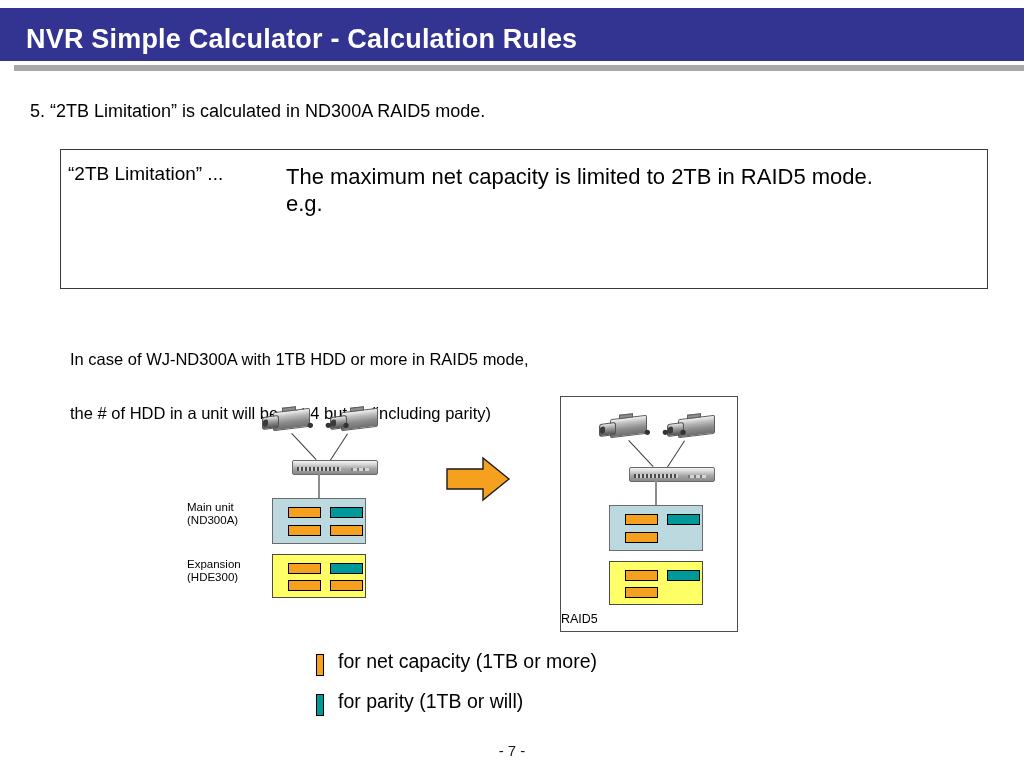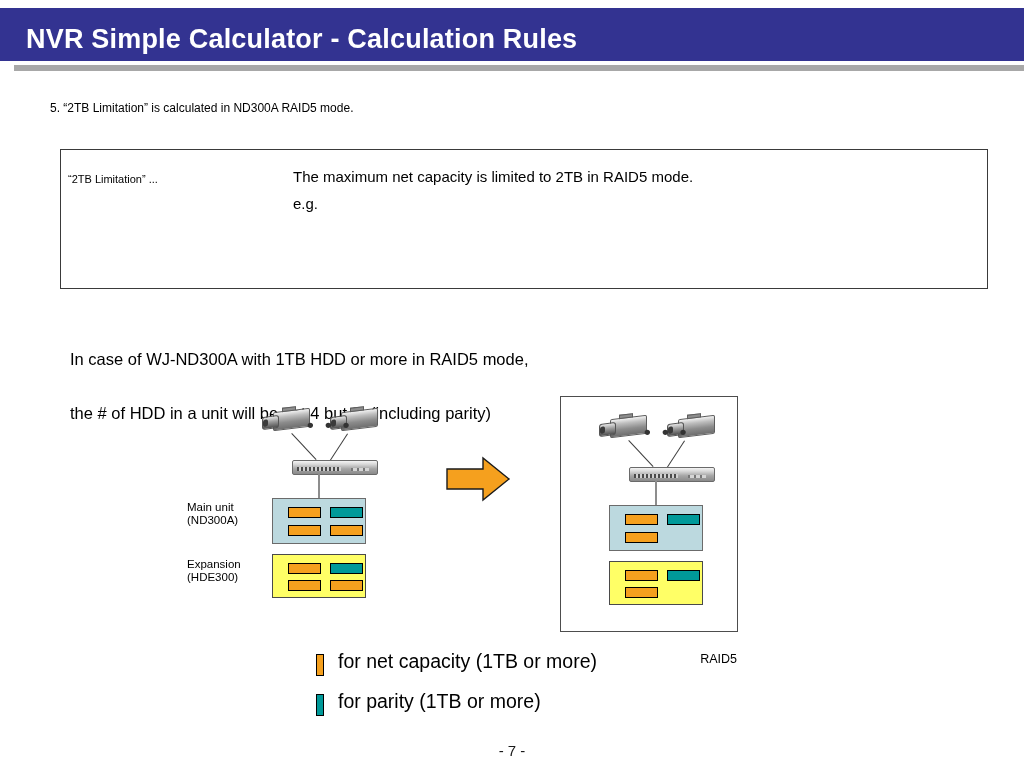--- a/index.html
+++ b/index.html
@@ -38,44 +38,43 @@
     left: 14px; top: 64px;
     width: 1010px; height: 6px;
     background: #a8a8a8;
     border-top: 1px solid #ffffff;
   }
 
   
   .rule-heading {
     position: absolute;
     left: 30px; top: 101px;
-    font-size: 12px;
+    font-size: 18px;
     white-space: nowrap;
-    margin-left: 20px;
   }
 
   
   .def-box {
     position: absolute;
     left: 60px; top: 149px;
     width: 928px; height: 140px;
     border: 1px solid #3a3a3a;
     box-sizing: border-box;
     background: #ffffff;
   }
   .def-term {
     position: absolute;
-    left: 7px; top: 23px;
-    font-size: 11px;
+    left: 7px; top: 13px;
+    font-size: 19px;
     white-space: nowrap;
   }
   .def-body {
     position: absolute;
-    left: 232px; top: 13px;
-    font-size: 15px;
+    left: 225px; top: 13px;
+    font-size: 22px;
     line-height: 27px;
   }
   .def-body .indent { padding-left: 15px; display: block; }
 
   
   .note {
     position: absolute;
     left: 70px; top: 319px;
     font-size: 16.5px;
     line-height: 27px;
@@ -186,23 +185,22 @@
   
   .raid-frame {
     position: absolute;
     box-sizing: border-box;
     border: 1px solid #4d4d4d;
     background: #ffffff;
   }
   .raid-caption {
     position: absolute;
     font-size: 12.5px;
-    text-align: right;
+    text-align: left;
     width: 100%;
-    margin-top: 40px;
   }
 
   
   .legend { position: absolute; left: 316px; top: 650px; }
   .legend-row {
     position: relative;
     height: 40px;
     font-size: 19.5px;
     white-space: nowrap;
   }
@@ -332,17 +330,17 @@
   </div>
 </div>
 
 <div class="legend">
   <div class="legend-row">
     <span class="legend-swatch net"></span>
     <span class="legend-text">for net capacity (1TB or more)</span>
   </div>
   <div class="legend-row">
     <span class="legend-swatch parity"></span>
-    <span class="legend-text">for parity (1TB or more)</span>
+    <span class="legend-text">for parity (1TB or will)</span>
   </div>
 </div>
 
 <div class="footer">- 7 -</div>
 
 </body></html>

